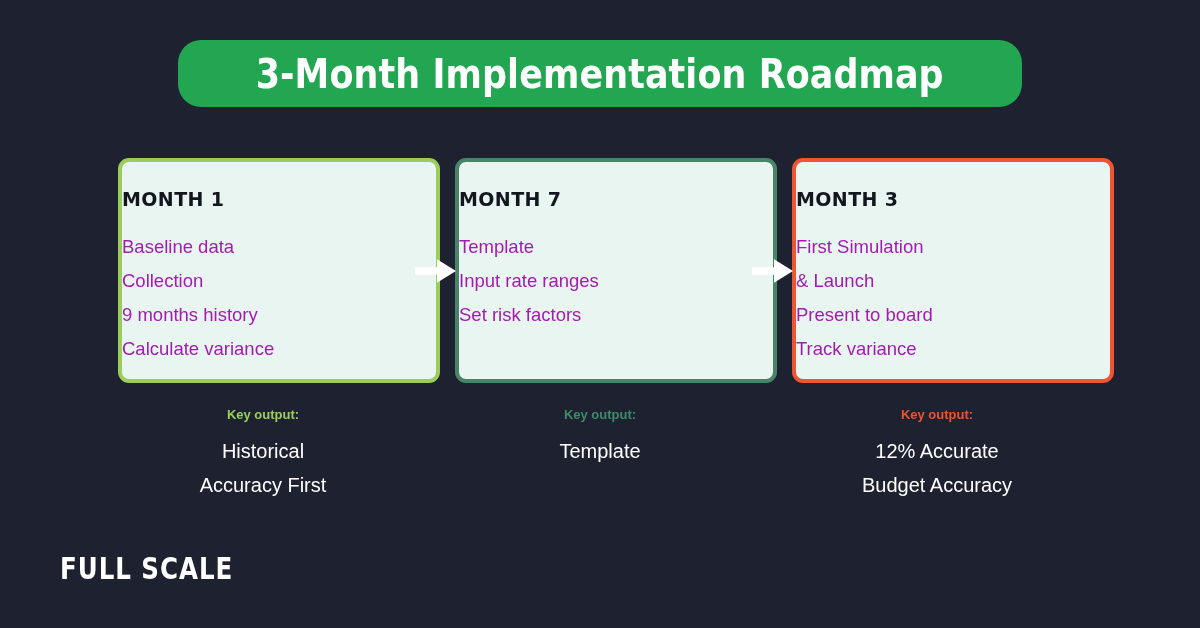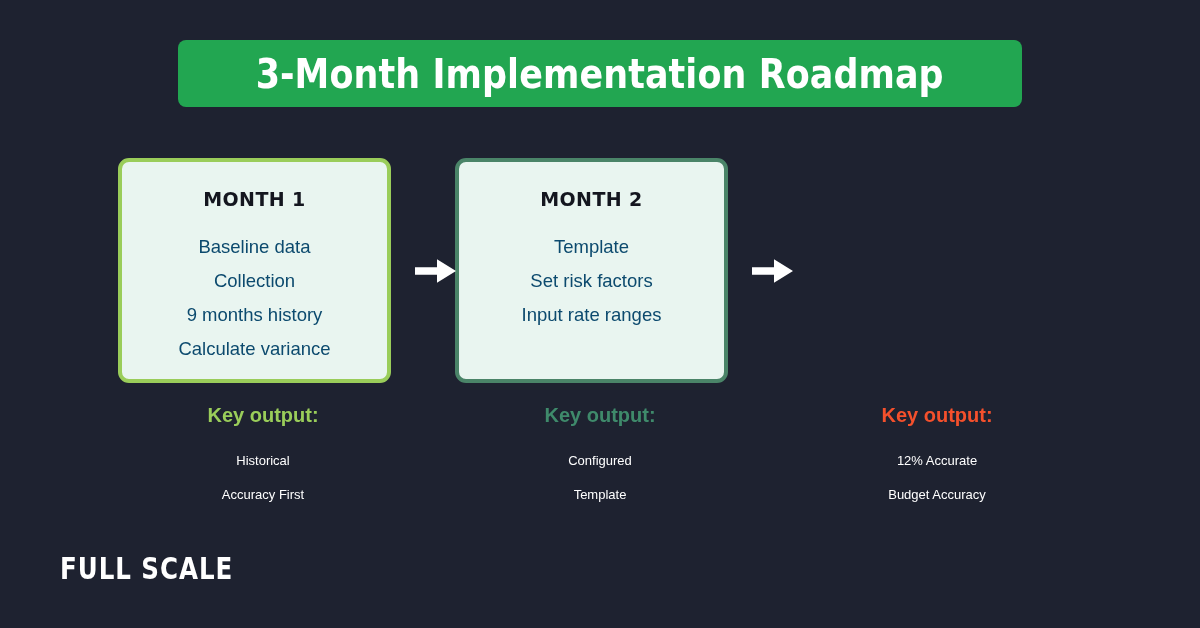--- a/index.html
+++ b/index.html
@@ -24,21 +24,21 @@
   }
 
   
   .title-banner {
     position: absolute;
     left: 178px;
     top: 40px;
     width: 844px;
     height: 67px;
     background: #22a651;
-    border-radius: 8px;
+    border-radius: 23px;
     display: flex;
     align-items: center;
     justify-content: center;
     box-sizing: border-box;
   }
   .title-banner .title-text {
     color: #ffffff;
     font-family: "DejaVu Sans Condensed", "Liberation Sans Narrow", "Liberation Sans", sans-serif;
     font-size: 40px;
     font-weight: bold;
@@ -53,46 +53,46 @@
     position: absolute;
     left: 118px;
     top: 158px;
     width: 964px;
     height: 225px;
   }
 
   .card {
     position: absolute;
     top: 0;
-    width: 273px;
+    width: 322px;
     height: 225px;
     box-sizing: border-box;
     background: #e9f5f0;
     border: 4px solid #9acd5a;
     border-radius: 11px;
     display: flex;
     flex-direction: column;
-    align-items: center;
+    align-items: flex-start;
     padding-top: 26px;
   }
   .card.c1 { left: 0px;   border-color: #9acd5a; }
   .card.c2 { left: 337px; border-color: #4a8468; }
   .card.c3 { left: 674px; border-color: #ef5533; }
 
   .card-title {
     color: #14161f;
     font-family: "DejaVu Sans", "Liberation Sans", sans-serif;
     font-size: 19px;
     font-weight: bold;
     letter-spacing: 0.4px;
     margin-bottom: 20px;
     white-space: nowrap;
   }
   .card-line {
-    color: #0c4a6e;
+    color: #a21caf;
     font-size: 18.5px;
     font-weight: normal;
     line-height: 34px;
     white-space: nowrap;
     text-align: center;
   }
 
   
   .arrow {
     position: absolute;
@@ -116,33 +116,33 @@
     position: absolute;
     top: 0;
     width: 290px;
     text-align: center;
   }
   .output-block.o1 { left: 0px; }
   .output-block.o2 { left: 337px; }
   .output-block.o3 { left: 674px; }
 
   .output-heading {
-    font-size: 20px;
+    font-size: 13px;
     font-weight: bold;
     line-height: 26px;
-    margin-bottom: 16px;
+    margin-bottom: 6px;
     white-space: nowrap;
   }
   .output-heading.h1 { color: #9acd5a; }
   .output-heading.h2 { color: #3f8a6b; }
   .output-heading.h3 { color: #f4502c; }
 
   .output-line {
     color: #ffffff;
-    font-size: 13px;
+    font-size: 20px;
     font-weight: normal;
     line-height: 34px;
     white-space: nowrap;
   }
 
   
   .logo {
     position: absolute;
     left: 60px;
     top: 553px;
@@ -170,26 +170,33 @@
 
     <div class="card c1">
       <div class="card-title">MONTH 1</div>
       <div class="card-line">Baseline data</div>
       <div class="card-line">Collection</div>
       <div class="card-line">9 months history</div>
       <div class="card-line">Calculate variance</div>
     </div>
 
     <div class="card c2">
-      <div class="card-title">MONTH 2</div>
+      <div class="card-title">MONTH 7</div>
       <div class="card-line">Template</div>
+      <div class="card-line">Input rate ranges</div>
       <div class="card-line">Set risk factors</div>
-      <div class="card-line">Input rate ranges</div>
-    </div>
-
+    </div>
+
+    <div class="card c3">
+      <div class="card-title">MONTH 3</div>
+      <div class="card-line">First Simulation</div>
+      <div class="card-line">&amp; Launch</div>
+      <div class="card-line">Present to board</div>
+      <div class="card-line">Track variance</div>
+    </div>
 
     <div class="arrow a1">
       <svg width="42" height="26" viewBox="0 0 42 26" aria-hidden="true">
         <path d="M0 9.2 H22 V1.2 L41 13 L22 24.8 V16.8 H0 Z" fill="#ffffff"></path>
       </svg>
     </div>
     <div class="arrow a2">
       <svg width="42" height="26" viewBox="0 0 42 26" aria-hidden="true">
         <path d="M0 9.2 H22 V1.2 L41 13 L22 24.8 V16.8 H0 Z" fill="#ffffff"></path>
       </svg>
@@ -200,21 +207,20 @@
   <div class="outputs-row">
 
     <div class="output-block o1">
       <div class="output-heading h1">Key output:</div>
       <div class="output-line">Historical</div>
       <div class="output-line">Accuracy First</div>
     </div>
 
     <div class="output-block o2">
       <div class="output-heading h2">Key output:</div>
-      <div class="output-line">Configured</div>
       <div class="output-line">Template</div>
     </div>
 
     <div class="output-block o3">
       <div class="output-heading h3">Key output:</div>
       <div class="output-line">12% Accurate</div>
       <div class="output-line">Budget Accuracy</div>
     </div>
 
   </div>

